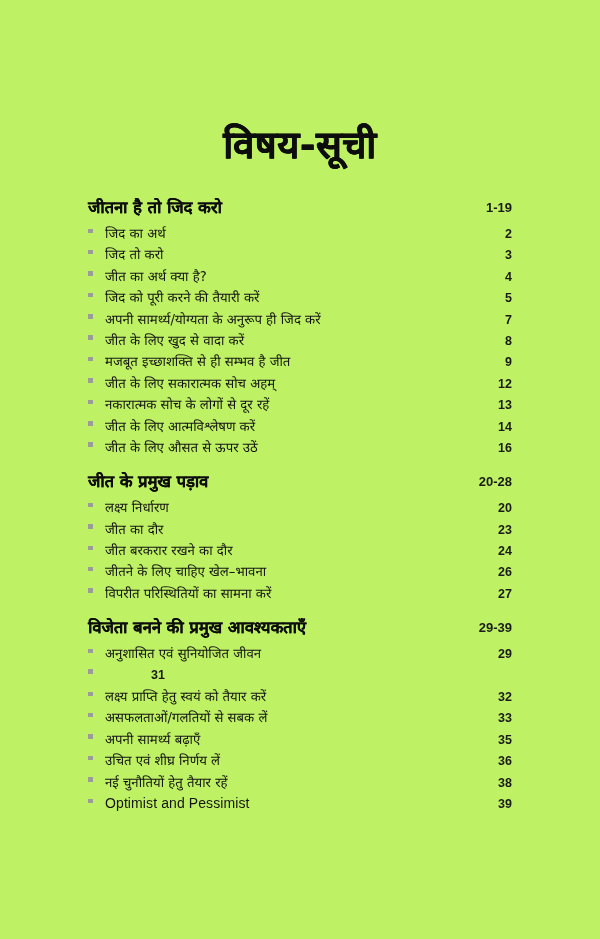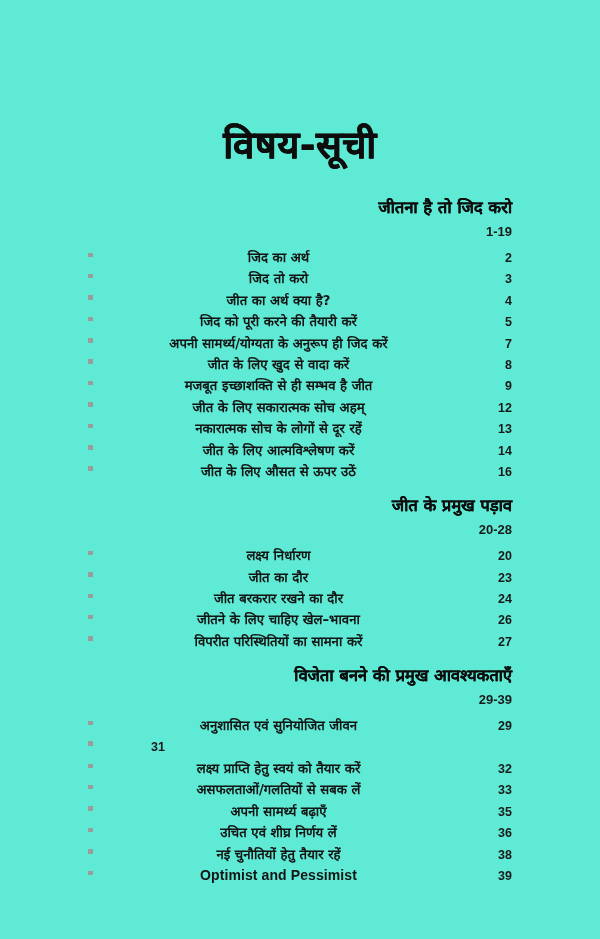--- a/index.html
+++ b/index.html
@@ -14,21 +14,21 @@
     position: relative;
     overflow: hidden;
     font-family: "Liberation Sans", "DejaVu Sans", sans-serif;
     color: #111111;
     -webkit-font-smoothing: antialiased;
   }
 
   .page {
     position: absolute;
     inset: 0;
-    background: #5eead4;
+    background: #bef264;
   }
 
   
   .toc-title {
     position: absolute;
     top: 96px;
     left: 0;
     width: 600px;
     text-align: center;
     font-family: "DejaVu Sans", "Liberation Sans", sans-serif;
@@ -54,21 +54,20 @@
   .section:last-child {
     margin-bottom: 8px;
   }
 
   
   .section-head {
     display: flex;
     align-items: flex-end;
     justify-content: space-between;
     margin-bottom: 3px;
-    flex-direction: column;
   }
   .section-head-title {
     font-family: "DejaVu Sans", "Liberation Sans", sans-serif;
     font-weight: 700;
     font-size: 16.5px;
     line-height: 24px;
     color: #0d0d0d;
     white-space: nowrap;
     text-shadow: 0.25px 0 0 #0d0d0d;
   }
@@ -104,27 +103,26 @@
   .item-bullet i {
     display: inline-block;
     width: 4.5px;
     height: 4.5px;
     background: #9b9b9b;
     vertical-align: middle;
   }
   .item-label {
     flex: 1 1 auto;
     font-family: "DejaVu Sans", "Liberation Sans", sans-serif;
-    font-weight: 700;
+    font-weight: 400;
     font-size: 13.2px;
     line-height: 21.4px;
     color: #141414;
     white-space: nowrap;
     overflow: hidden;
-    text-align: center;
   }
   .item-label.latin {
     font-family: "Liberation Sans", "DejaVu Sans", sans-serif;
     font-size: 14px;
     letter-spacing: 0.1px;
   }
   .item-page {
     flex: 0 0 auto;
     font-family: "Liberation Sans", "DejaVu Sans", sans-serif;
     font-weight: 700;

